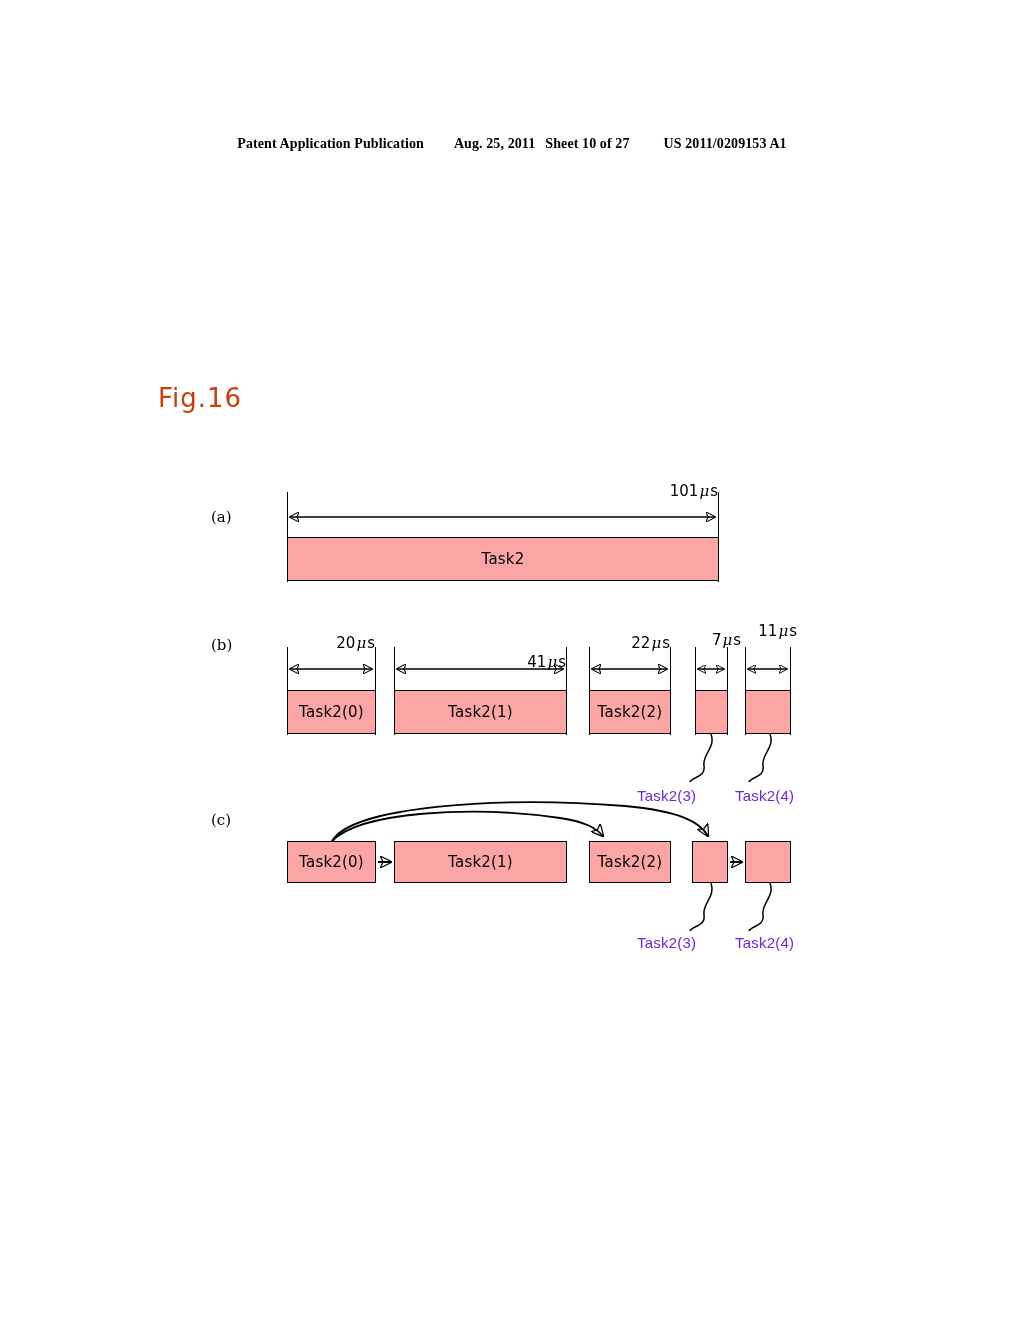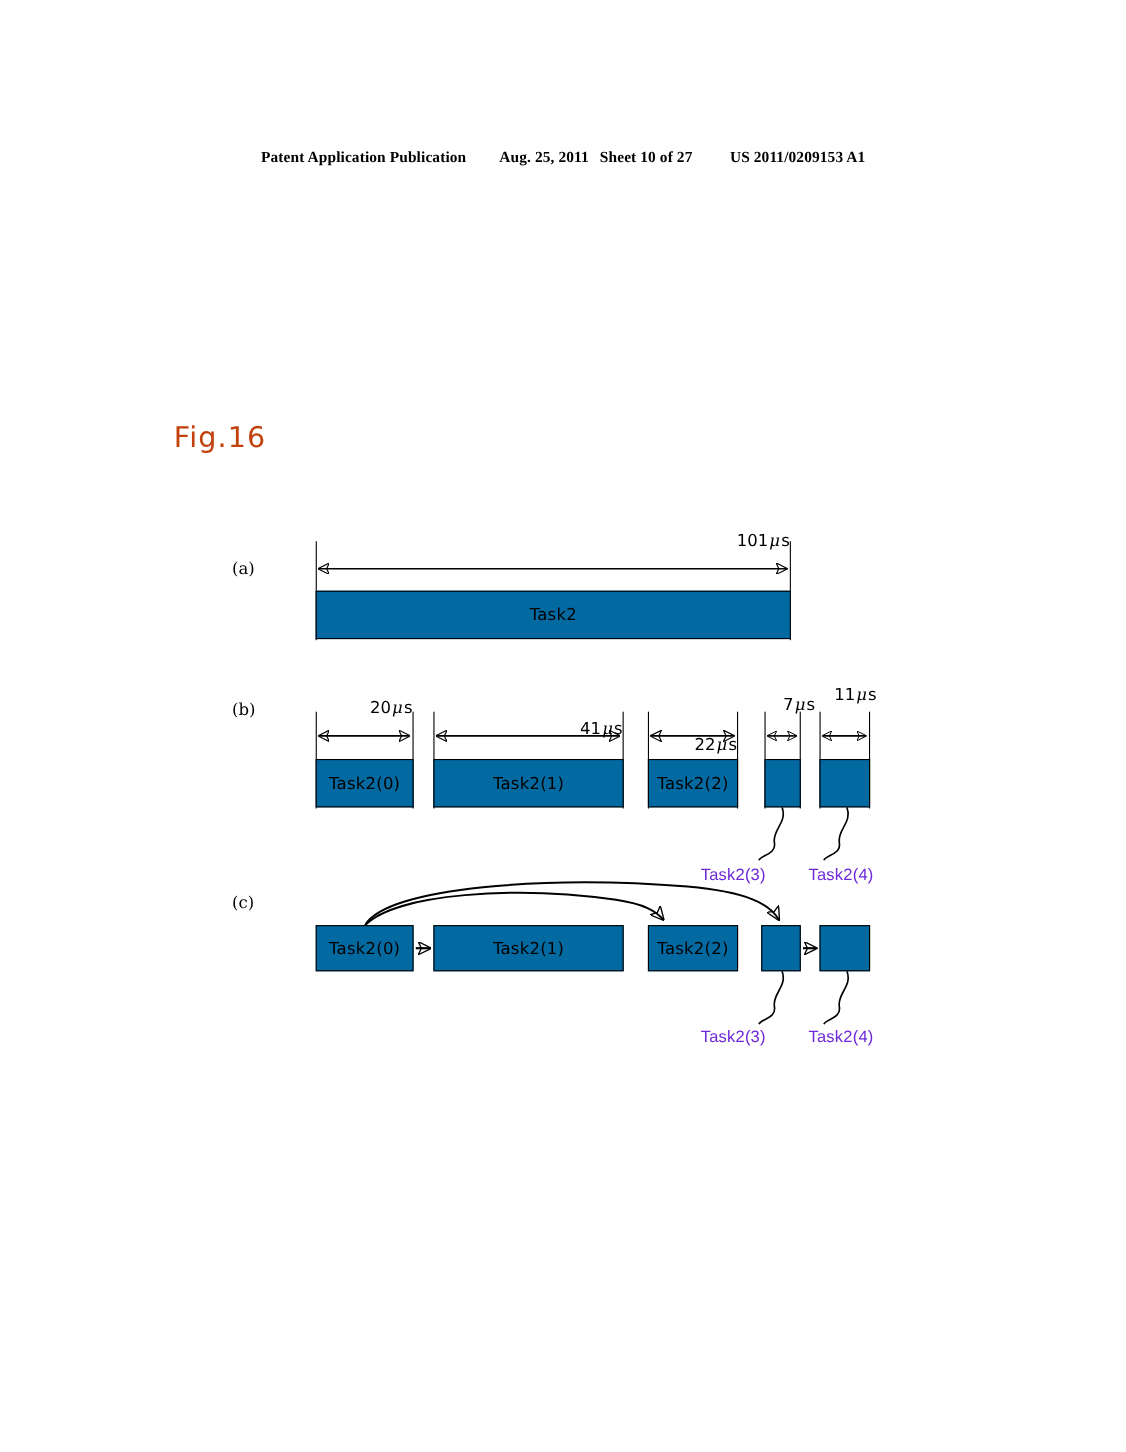--- a/index.html
+++ b/index.html
@@ -60,21 +60,21 @@
   
   .tick {              
     position: absolute;
     width: 0;
     border-left: 1.6px solid #000;
   }
   .box {
     position: absolute;
     box-sizing: border-box;
     border: 1.6px solid #000;
-    background: #0369a1;
+    background: #fca5a5;
   }
   .box-label {
     position: absolute;
     width: 100%;
     text-align: center;
     font-family: "DejaVu Sans", sans-serif;
     font-size: 15px;
     letter-spacing: 0.2px;
     color: #000;
     white-space: nowrap;
@@ -149,21 +149,21 @@
 <div class="tick" style="left:566px; top:647px; height:88px;"></div>
 <div class="dim-text" style="left:394px; top:653px; width:172px;">
   <span>41</span><span class="mu">μ</span><span>s</span>
 </div>
 <div class="box" style="left:394px; top:690px; width:173px; height:44px;">
   <div class="box-label" style="top:12px;">Task2(1)</div>
 </div>
 
 <div class="tick" style="left:589px; top:647px; height:88px;"></div>
 <div class="tick" style="left:670px; top:647px; height:88px;"></div>
-<div class="dim-text" style="left:589px; top:634px; width:81px;margin-top:34px;">
+<div class="dim-text" style="left:589px; top:634px; width:81px;">
   <span>22</span><span class="mu">μ</span><span>s</span>
 </div>
 <div class="box" style="left:589px; top:690px; width:82px; height:44px;">
   <div class="box-label" style="top:12px;">Task2(2)</div>
 </div>
 
 <div class="tick" style="left:695px; top:647px; height:88px;"></div>
 <div class="tick" style="left:727px; top:647px; height:88px;"></div>
 <div class="dim-text" style="left:681px; top:631px; width:60px;">
   <span>7</span><span class="mu">μ</span><span>s</span>

